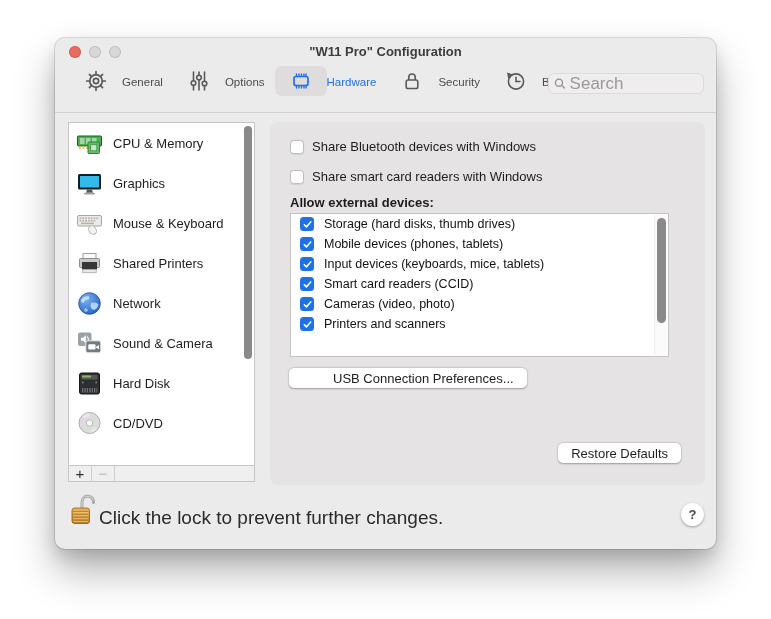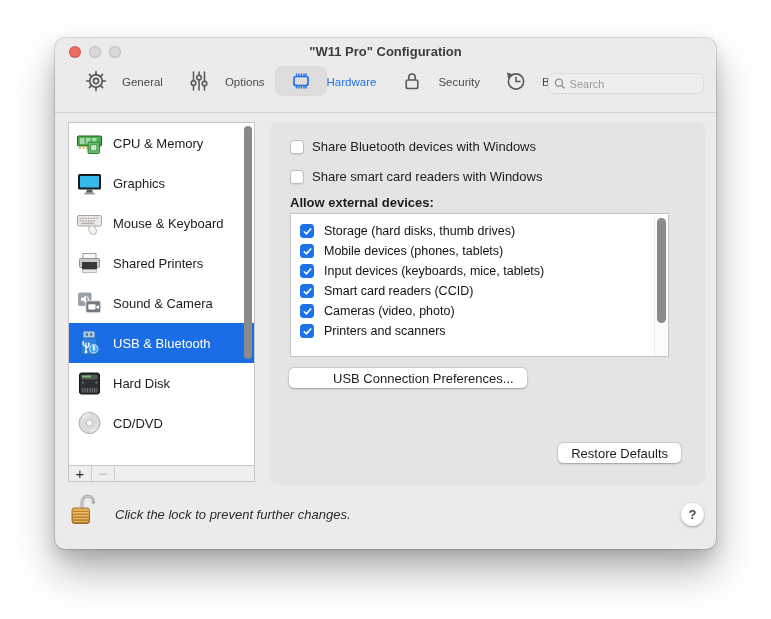--- a/index.html
+++ b/index.html
@@ -18,49 +18,49 @@
   .title { position:absolute; top:6px; left:0; right:0; text-align:center; font-size:13px; font-weight:bold; color:#3C3C3E; }
   
   .toolbar { position:absolute; top:27px; left:0; right:0; height:48px; border-bottom:1px solid #D2D0D0; }
   .tabs { position:absolute; left:10px; top:1px; display:flex; align-items:flex-start; }
   .tab { display:flex; align-items:center; padding:0 5px; cursor:default; }
   .tab-iconwrap { width:52px; height:30px; border-radius:7px; display:flex; align-items:center; justify-content:center; }
   .tab.selected .tab-iconwrap { background:#DEDCDD; }
   .tab-label { font-size:11.5px; color:#4B4B4B; margin-top:1px; }
   .tab.selected .tab-label { color:#2172E2; }
   .search { position:absolute; right:12px; top:8px; width:156px; height:21px; background:#EFEDEE; border:1px solid #DCDADB; border-radius:6px; display:flex; align-items:center; padding:0 5px; gap:4px; }
-  .search input { border:none; outline:none; background:transparent; font-size:11px; color:#6e6e6e; width:100%; font-family:"Liberation Sans",sans-serif; }
+  .search input { border:none; outline:none; background:transparent; font-size:17px; color:#6e6e6e; width:100%; font-family:"Liberation Sans",sans-serif; }
   .search input::placeholder { color:#9A9A9A; }
   
   .sidebar { position:absolute; left:13px; top:84px; width:187px; height:360px; background:#fff; border:1px solid #C7C5C6; }
   .side-list { position:absolute; left:0; right:0; top:0; bottom:16px; overflow:hidden; }
   .side-item { height:40px; display:flex; align-items:center; padding-left:7px; gap:10px; font-size:13px; color:#1d1d1f; }
   .side-item.selected { background:#1A6DE4; color:#ffffff; }
   .side-icon { width:27px; height:27px; flex:0 0 27px; }
   .side-scroll { position:absolute; right:2px; top:3px; width:8px; height:233px; background:#8A8A8A; border-radius:4px; }
   .side-bottombar { position:absolute; left:0; right:0; bottom:0; height:16px; background:#F0EFEF; border-top:1px solid #C7C5C6; display:flex; }
   .sbtn { width:23px; height:100%; border-right:1px solid #CFCDCE; display:flex; align-items:center; justify-content:center; font-size:15px; line-height:1; color:#2b2b2b; }
   .sbtn.disabled { color:#B5B5B5; }
   
   .panel { position:absolute; left:215px; top:84px; width:435px; height:363px; background:#E5E3E4; border-radius:8px; }
   .chk-row { position:absolute; left:20px; display:flex; align-items:center; gap:8px; font-size:13px; color:#1d1d1f; }
   .checkbox { width:14px; height:14px; border-radius:3.5px; flex:0 0 14px; }
   .checkbox.off { background:#FFFFFF; border:1px solid #BDBBBC; box-shadow:0 0.5px 1px rgba(0,0,0,0.08); }
   .checkbox.on { background:#1E72E8; display:flex; align-items:center; justify-content:center; }
   .allow-label { position:absolute; left:20px; top:73px; font-size:13px; font-weight:bold; color:#1d1d1f; }
-  .devlist { position:absolute; left:20px; top:91px; width:379px; height:144px; background:#fff; border:1px solid #C5C3C4; padding-top:7px; }
+  .devlist { position:absolute; left:20px; top:91px; width:379px; height:144px; background:#fff; border:1px solid #C5C3C4; padding-top:0; }
   .dev-row { height:20px; display:flex; align-items:center; gap:10px; padding-left:9px; font-size:12.5px; color:#111; }
   .dev-scrolltrack { position:absolute; right:1px; top:1px; bottom:1px; width:13px; background:#FBFBFB; border-left:1px solid #EDEDED; }
   .dev-scrollthumb { position:absolute; left:2px; top:3px; width:9px; height:105px; background:#8A8A8A; border-radius:4.5px; }
   .mac-btn { position:absolute; height:20px; background:#FFFFFF; border:none; border-radius:5px; font-size:13px; color:#1d1d1f; font-family:"Liberation Sans",sans-serif; box-shadow:0 0.5px 2px rgba(0,0,0,0.3), 0 0 0 0.5px rgba(0,0,0,0.06); padding:0 13px; }
   .usb-btn { left:19px; top:246px;padding-left:44px; }
   .restore-btn { right:24px; top:321px; }
   
   .lock-wrap { position:absolute; left:14px; top:454px; width:30px; height:38px; }
-  .lock-text { position:absolute; left:60px; top:469px; font-size:13px; color:#2b2b2b;font-style:italic; }
+  .lock-text { position:absolute; left:44px; top:469px; font-size:19px; color:#2b2b2b; }
   .help-btn { position:absolute; right:12px; top:465px; width:23px; height:23px; border-radius:50%; background:#fff; box-shadow:0 1px 2.5px rgba(0,0,0,0.35); display:flex; align-items:center; justify-content:center; font-size:13px; font-weight:bold; color:#4a4a4a; }
 </style>
 </head>
 <body>
 
 <div class="window">
 
   <div class="titlebar">
     <div class="lights">
       <span class="light red"></span>
@@ -191,52 +191,48 @@
       <div class="side-item">
         <svg class="side-icon" viewBox="0 0 27 27">
           <rect x="7" y="3.5" width="13" height="5" fill="#FAFAFA" stroke="#9E9E9E"></rect>
           <rect x="3.5" y="8.5" width="20" height="9" rx="1" fill="#C9C9C9" stroke="#8C8C8C"></rect>
           <rect x="6" y="12" width="15" height="7.5" fill="#37373A"></rect>
           <rect x="6.8" y="19.5" width="13.4" height="3.2" fill="#E8E8E8" stroke="#9E9E9E" stroke-width="0.7"></rect>
         </svg>
         <span>Shared Printers</span>
       </div>
 
+      <div class="side-item">
+        <svg class="side-icon" viewBox="0 0 27 27">
+          <defs>
+              <radialGradient id="gl" cx="35%" cy="30%" r="80%">
+                <stop offset="0" stop-color="#7FB3F0"></stop>
+                <stop offset="1" stop-color="#1D5FC4"></stop>
+              </radialGradient>
+            </defs>
+          <circle cx="13.5" cy="13.5" r="10.8" fill="url(#gl)" stroke="#1A4FA0" stroke-width="0.8"></circle>
+          <path d="M5 10q3-5 8-3.5 1 2-1.5 3-4 .5-3.5 3.5-2.5.5-3-3z" fill="#CFE6FF" opacity="0.85"></path>
+          <path d="M15 13q5.5-1.5 7.5 1.5-1 4.5-4.5 5.5-4.5-1-3-7z" fill="#CFE6FF" opacity="0.8"></path>
+          <path d="M9 18q2.5 0 3 2.5-1.5 2-3.5 1-.5-2 .5-3.5z" fill="#CFE6FF" opacity="0.7"></path>
+        </svg>
+        <span>Network</span>
+      </div>
 
       <div class="side-item">
         <svg class="side-icon" viewBox="0 0 27 27">
           <rect x="2" y="2.5" width="13.5" height="13.5" rx="2" fill="#9AA1A8"></rect>
           <path d="M5 7.8h2.2L10 5.2v8.2L7.2 10.8H5z" fill="#fff"></path>
           <path d="M11.3 6.8a3.6 3.6 0 0 1 0 5.2" stroke="#fff" stroke-width="1.1" fill="none" stroke-linecap="round"></path>
           <rect x="9.8" y="10.8" width="15" height="12" rx="2" fill="#737B82" stroke="#ECEBEB" stroke-width="1"></rect>
           <rect x="12.3" y="14.3" width="7.2" height="5.2" rx="1" fill="#fff"></rect>
           <path d="M19.8 16.9l3.2-1.8v4.2l-3.2-1.8z" fill="#fff"></path>
         </svg>
         <span>Sound &amp; Camera</span>
       </div>
 
-      <div class="side-item selected">
-        <svg class="side-icon" viewBox="0 0 27 27">
-          <rect x="7.5" y="1.5" width="11" height="7" rx="1" fill="#A7CBE8" stroke="#7FA6C6"></rect>
-          <rect x="9.8" y="3.4" width="2.2" height="2.2" fill="#4A6B85"></rect>
-            <rect x="14" y="3.4" width="2.2" height="2.2" fill="#4A6B85"></rect>
-          <rect x="5" y="8" width="16" height="17" rx="2.5" fill="#2F80D8" stroke="#1F64B4"></rect>
-          <g stroke="#fff" stroke-width="1.2" fill="none" stroke-linecap="round">
-            <path d="M10 21.5v-8.5"></path>
-              <path d="M10 16.5l-2.8-1.8v-1.6"></path>
-              <path d="M10 18l2.8-1.8v-2"></path>
-          </g>
-          <circle cx="10" cy="22" r="1.3" fill="#fff"></circle>
-            <circle cx="7.2" cy="12.2" r="0.9" fill="#fff"></circle>
-            <rect x="12" y="12.8" width="1.7" height="1.7" fill="#fff"></rect>
-          <circle cx="17.8" cy="18.8" r="4.1" fill="#3AA0F0" stroke="#fff" stroke-width="0.8"></circle>
-          <path d="M16.6 16.8l2.6 2.6-1.6 1.3v-5.4l1.6 1.3-2.6 2.6" stroke="#fff" stroke-width="0.9" fill="none" stroke-linejoin="round"></path>
-        </svg>
-        <span>USB &amp; Bluetooth</span>
-      </div>
 
       <div class="side-item">
         <svg class="side-icon" viewBox="0 0 27 27">
           <rect x="3.5" y="3" width="20" height="21" rx="2" fill="#2E2F31" stroke="#151617"></rect>
           <rect x="5.5" y="5" width="16" height="4.5" rx="0.8" fill="#55585B"></rect>
           <rect x="6" y="5.5" width="9" height="2" fill="#8ED06E" opacity="0.8"></rect>
           <circle cx="6.8" cy="12.5" r="0.9" fill="#85888B"></circle>
             <circle cx="20.2" cy="12.5" r="0.9" fill="#85888B"></circle>
           <g fill="#6E7174">
               <rect x="6" y="18" width="1.3" height="4.5"></rect>

